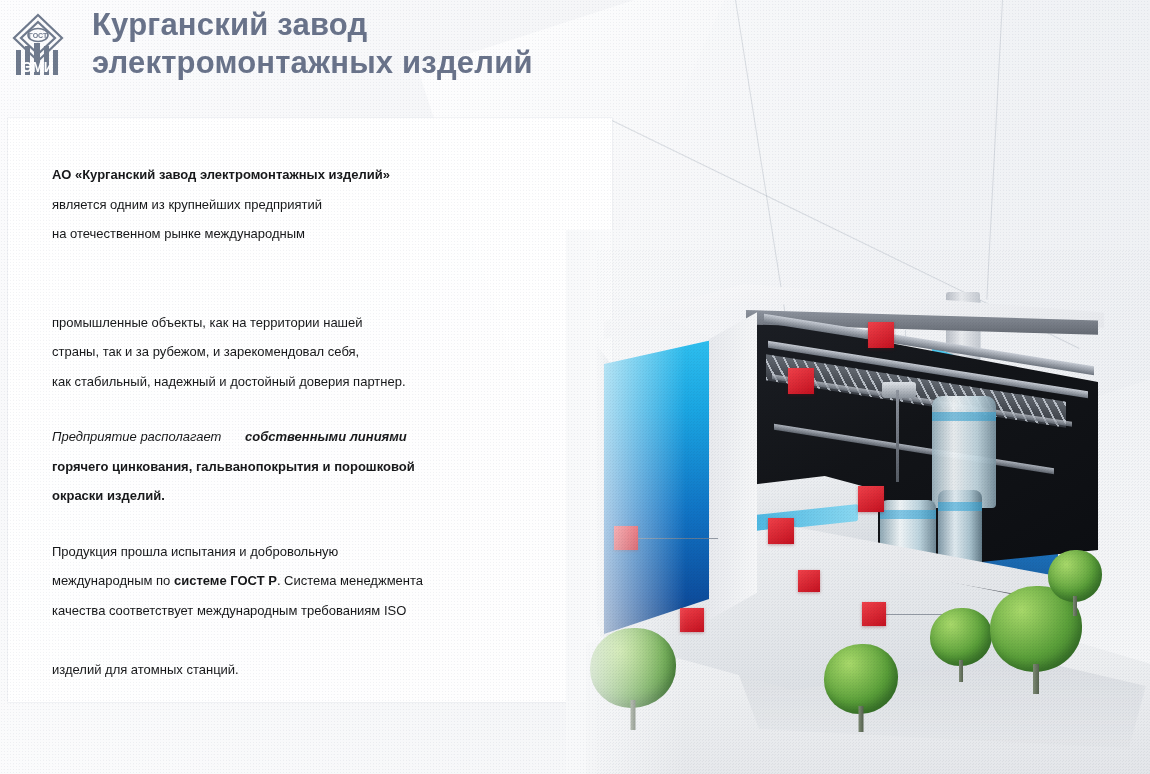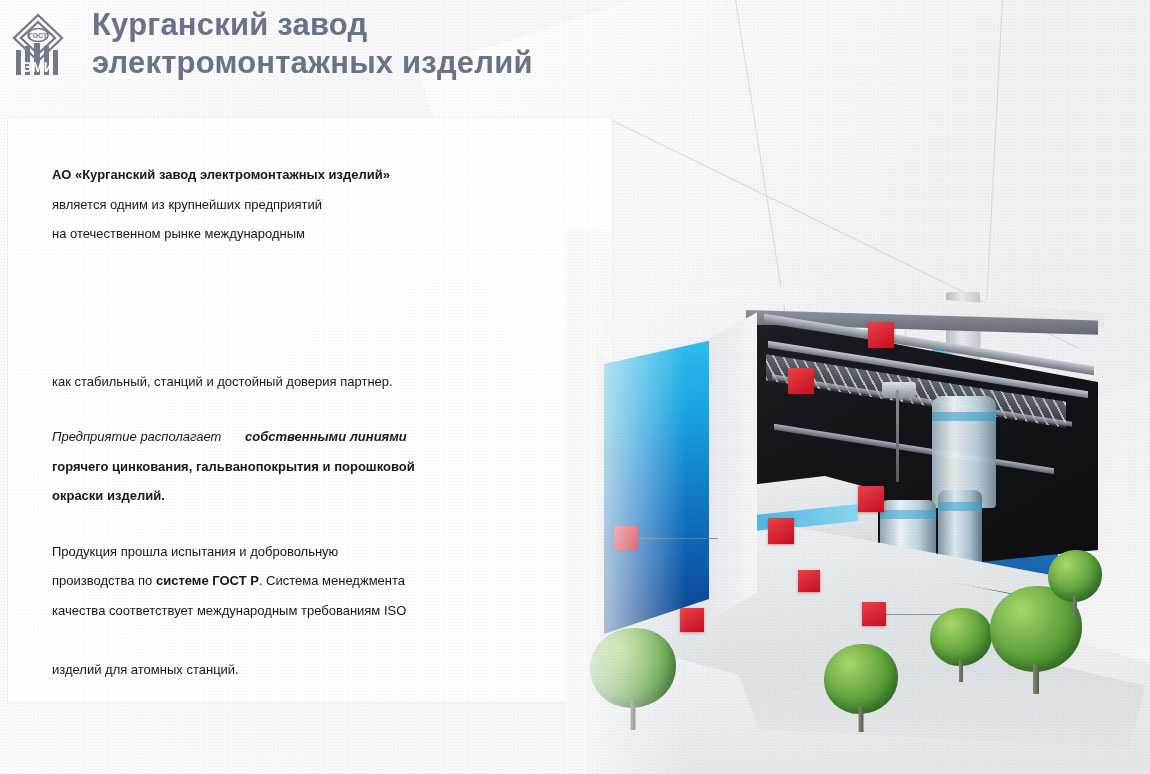--- a/index.html
+++ b/index.html
@@ -369,34 +369,34 @@
 
   <div class="card">
     <div class="card-inner">
 
       <p class="p p-1">
         <b class="lead">АО «Курганский завод электромонтажных изделий»</b>
         <span>является одним из крупнейших предприятий</span><br>
         <span>на отечественном рынке международным</span><br>
         <br>
         <br>
-        <br>
-        <br>
-        <span>как стабильный, станций и достойный доверия партнер.</span>
+        <span>промышленные объекты, как на территории нашей</span><br>
+        <span>страны, так и за рубежом, и зарекомендовал себя,</span><br>
+        <span>как стабильный, надежный и достойный доверия партнер.</span>
       </p>
 
       <p class="p p-2">
         <i class="l1">Предприятие располагает </i><span class="bi">собственными линиями</span><br>
         <span class="l2">горячего цинкования, гальванопокрытия и порошковой</span><br>
         <span class="l3">окраски изделий.</span>
       </p>
 
       <p class="p p-3">
         <span>Продукция прошла испытания и добровольную</span><br>
-        <span>производства по </span><b>системе ГОСТ Р</b><span>. Система менеджмента</span><br>
+        <span>международным по </span><b>системе ГОСТ Р</b><span>. Система менеджмента</span><br>
         <span>качества соответствует международным требованиям ISO</span><br>
         <br>
         <span>изделий для атомных станций.</span>
       </p>
 
     </div>
   </div>
 
   <div class="illo">
 

